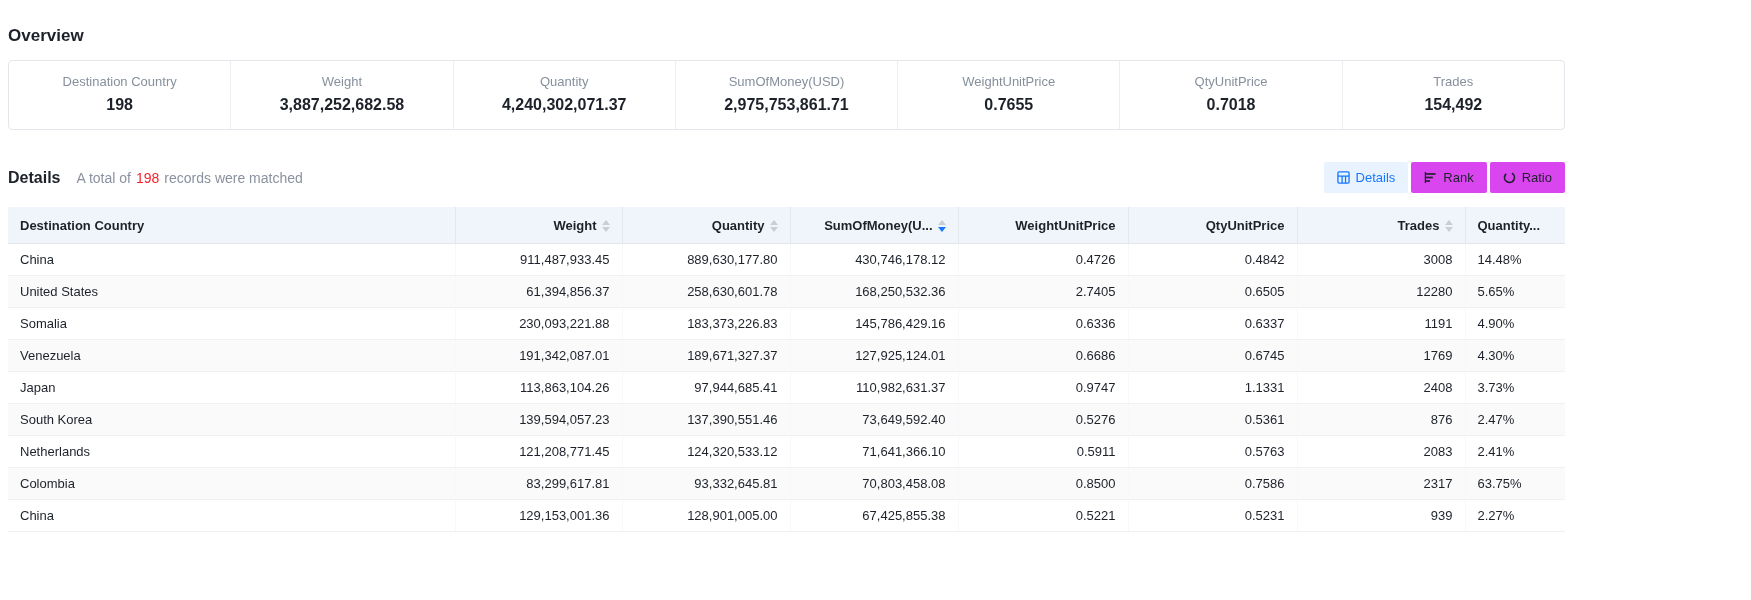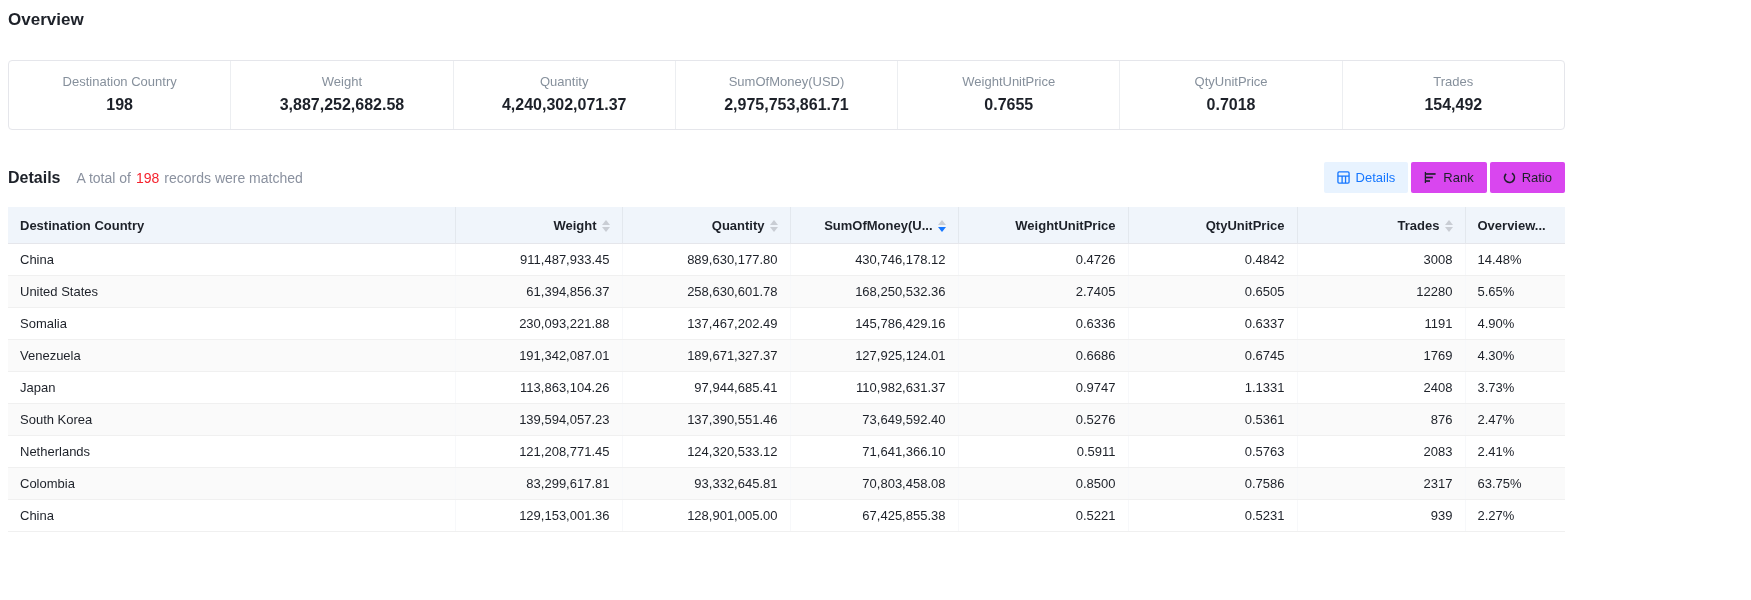--- a/index.html
+++ b/index.html
@@ -5,21 +5,21 @@
   * { box-sizing: border-box; }
   html, body { margin: 0; padding: 0; background: #fff; }
   body {
     font-family: "Liberation Sans", "DejaVu Sans", sans-serif;
     color: #1d2129;
     font-size: 13px;
   }
   .page { width: 1557px; margin: 0 0 0 8px; padding-top: 10px; }
 
   
-  .top-bar { display: flex; justify-content: space-between; align-items: flex-start; height: 36px; }
+  .top-bar { display: flex; justify-content: space-between; align-items: flex-end; height: 36px; }
   .page-title { font-size: 17px; font-weight: bold; color: #1d2129; }
   .top-actions { display: flex; gap: 16px; }
   .action-btn {
     display: inline-flex; align-items: center; gap: 7px;
     background: #f2f3f5; border: none; border-radius: 4px;
     padding: 8px 15px; font-size: 13px; color: #1d2129;
     font-family: inherit; cursor: pointer;
   }
 
   
@@ -203,21 +203,21 @@
               <span>QtyUnitPrice</span>
             </span></th>
           <th class="align-right"><span class="th-inner">
               <span>Trades</span>
               <span class="sorter">
                 <i class="caret up"></i>
                 <i class="caret down"></i>
               </span>
             </span></th>
           <th><span class="th-inner">
-              <span>Overview...</span>
+              <span>Quantity...</span>
             </span></th>
         </tr>
     </thead>
     <tbody id="table-body">
         <tr>
           <td>China</td>
           <td class="align-right">911,487,933.45</td>
           <td class="align-right">889,630,177.80</td>
           <td class="align-right">430,746,178.12</td>
           <td class="align-right">0.4726</td>
@@ -231,21 +231,21 @@
           <td class="align-right">258,630,601.78</td>
           <td class="align-right">168,250,532.36</td>
           <td class="align-right">2.7405</td>
           <td class="align-right">0.6505</td>
           <td class="align-right">12280</td>
           <td>5.65%</td>
         </tr>
         <tr>
           <td>Somalia</td>
           <td class="align-right">230,093,221.88</td>
-          <td class="align-right">137,467,202.49</td>
+          <td class="align-right">183,373,226.83</td>
           <td class="align-right">145,786,429.16</td>
           <td class="align-right">0.6336</td>
           <td class="align-right">0.6337</td>
           <td class="align-right">1191</td>
           <td>4.90%</td>
         </tr>
         <tr>
           <td>Venezuela</td>
           <td class="align-right">191,342,087.01</td>
           <td class="align-right">189,671,327.37</td>

